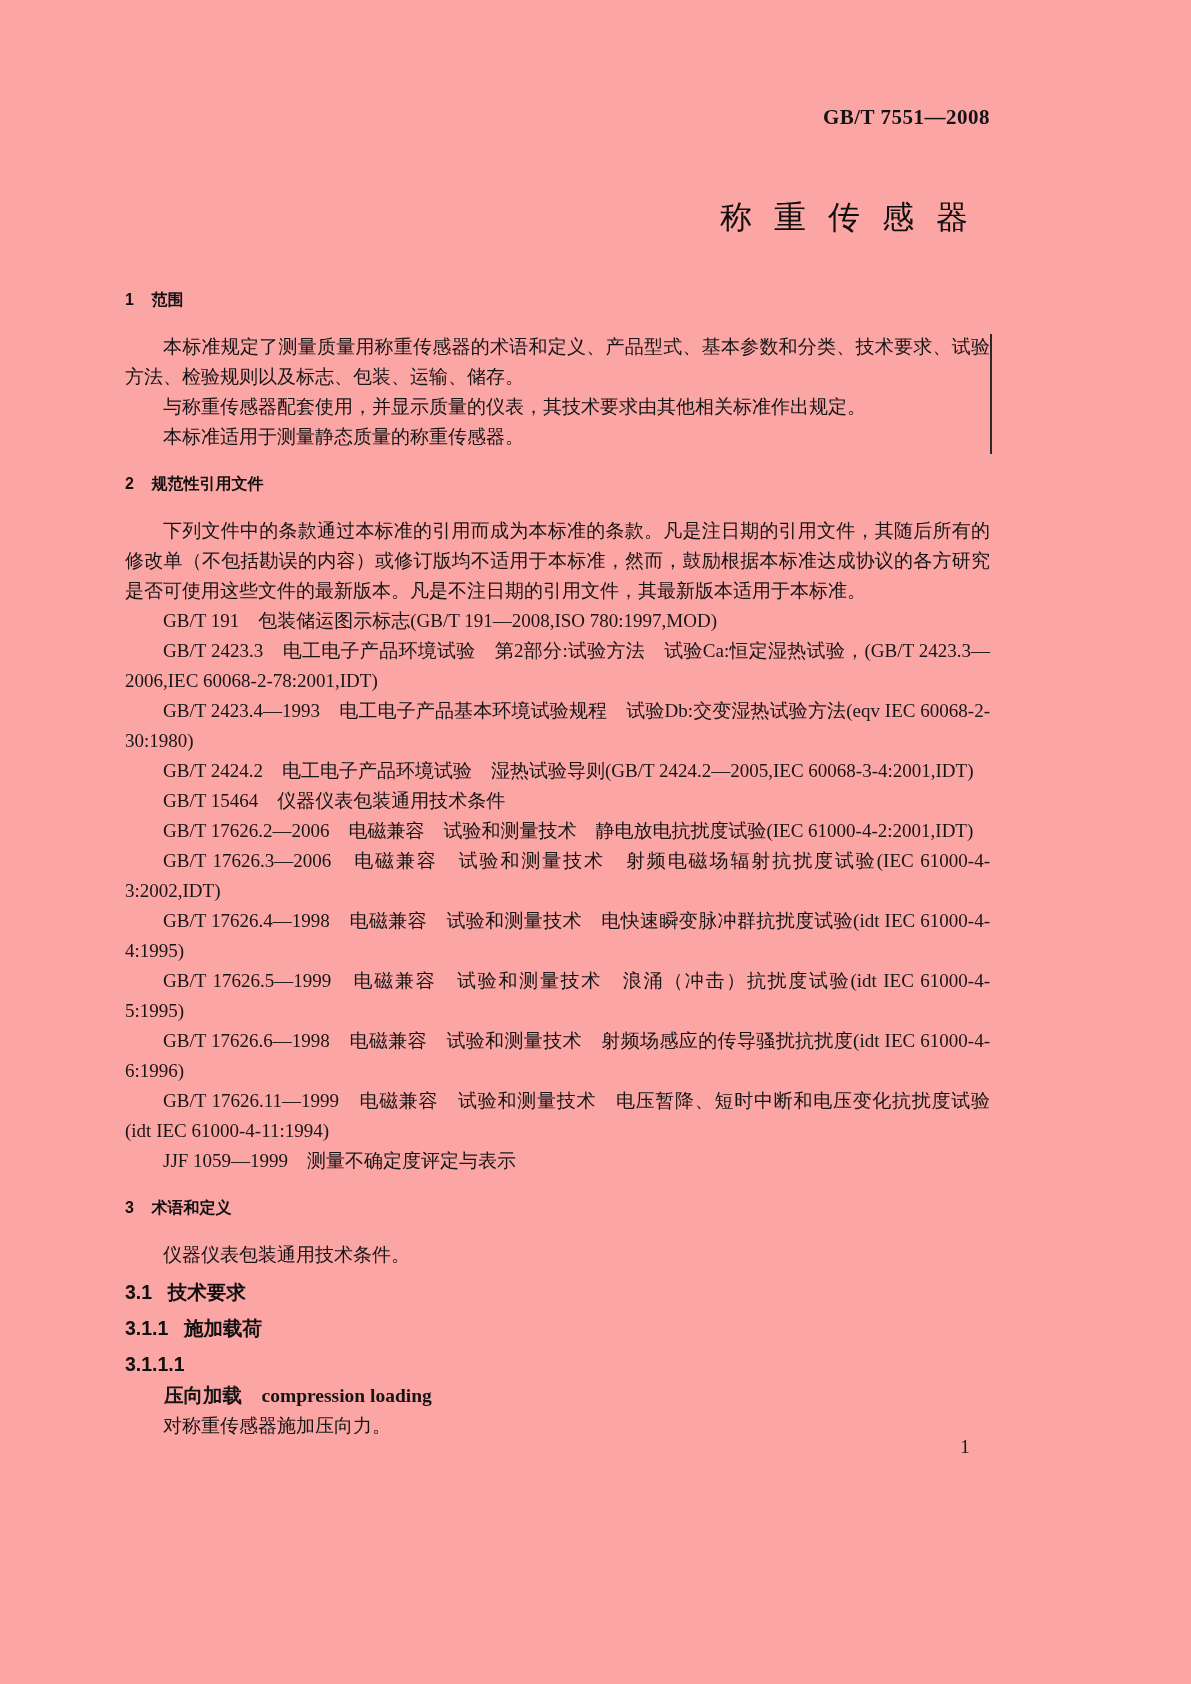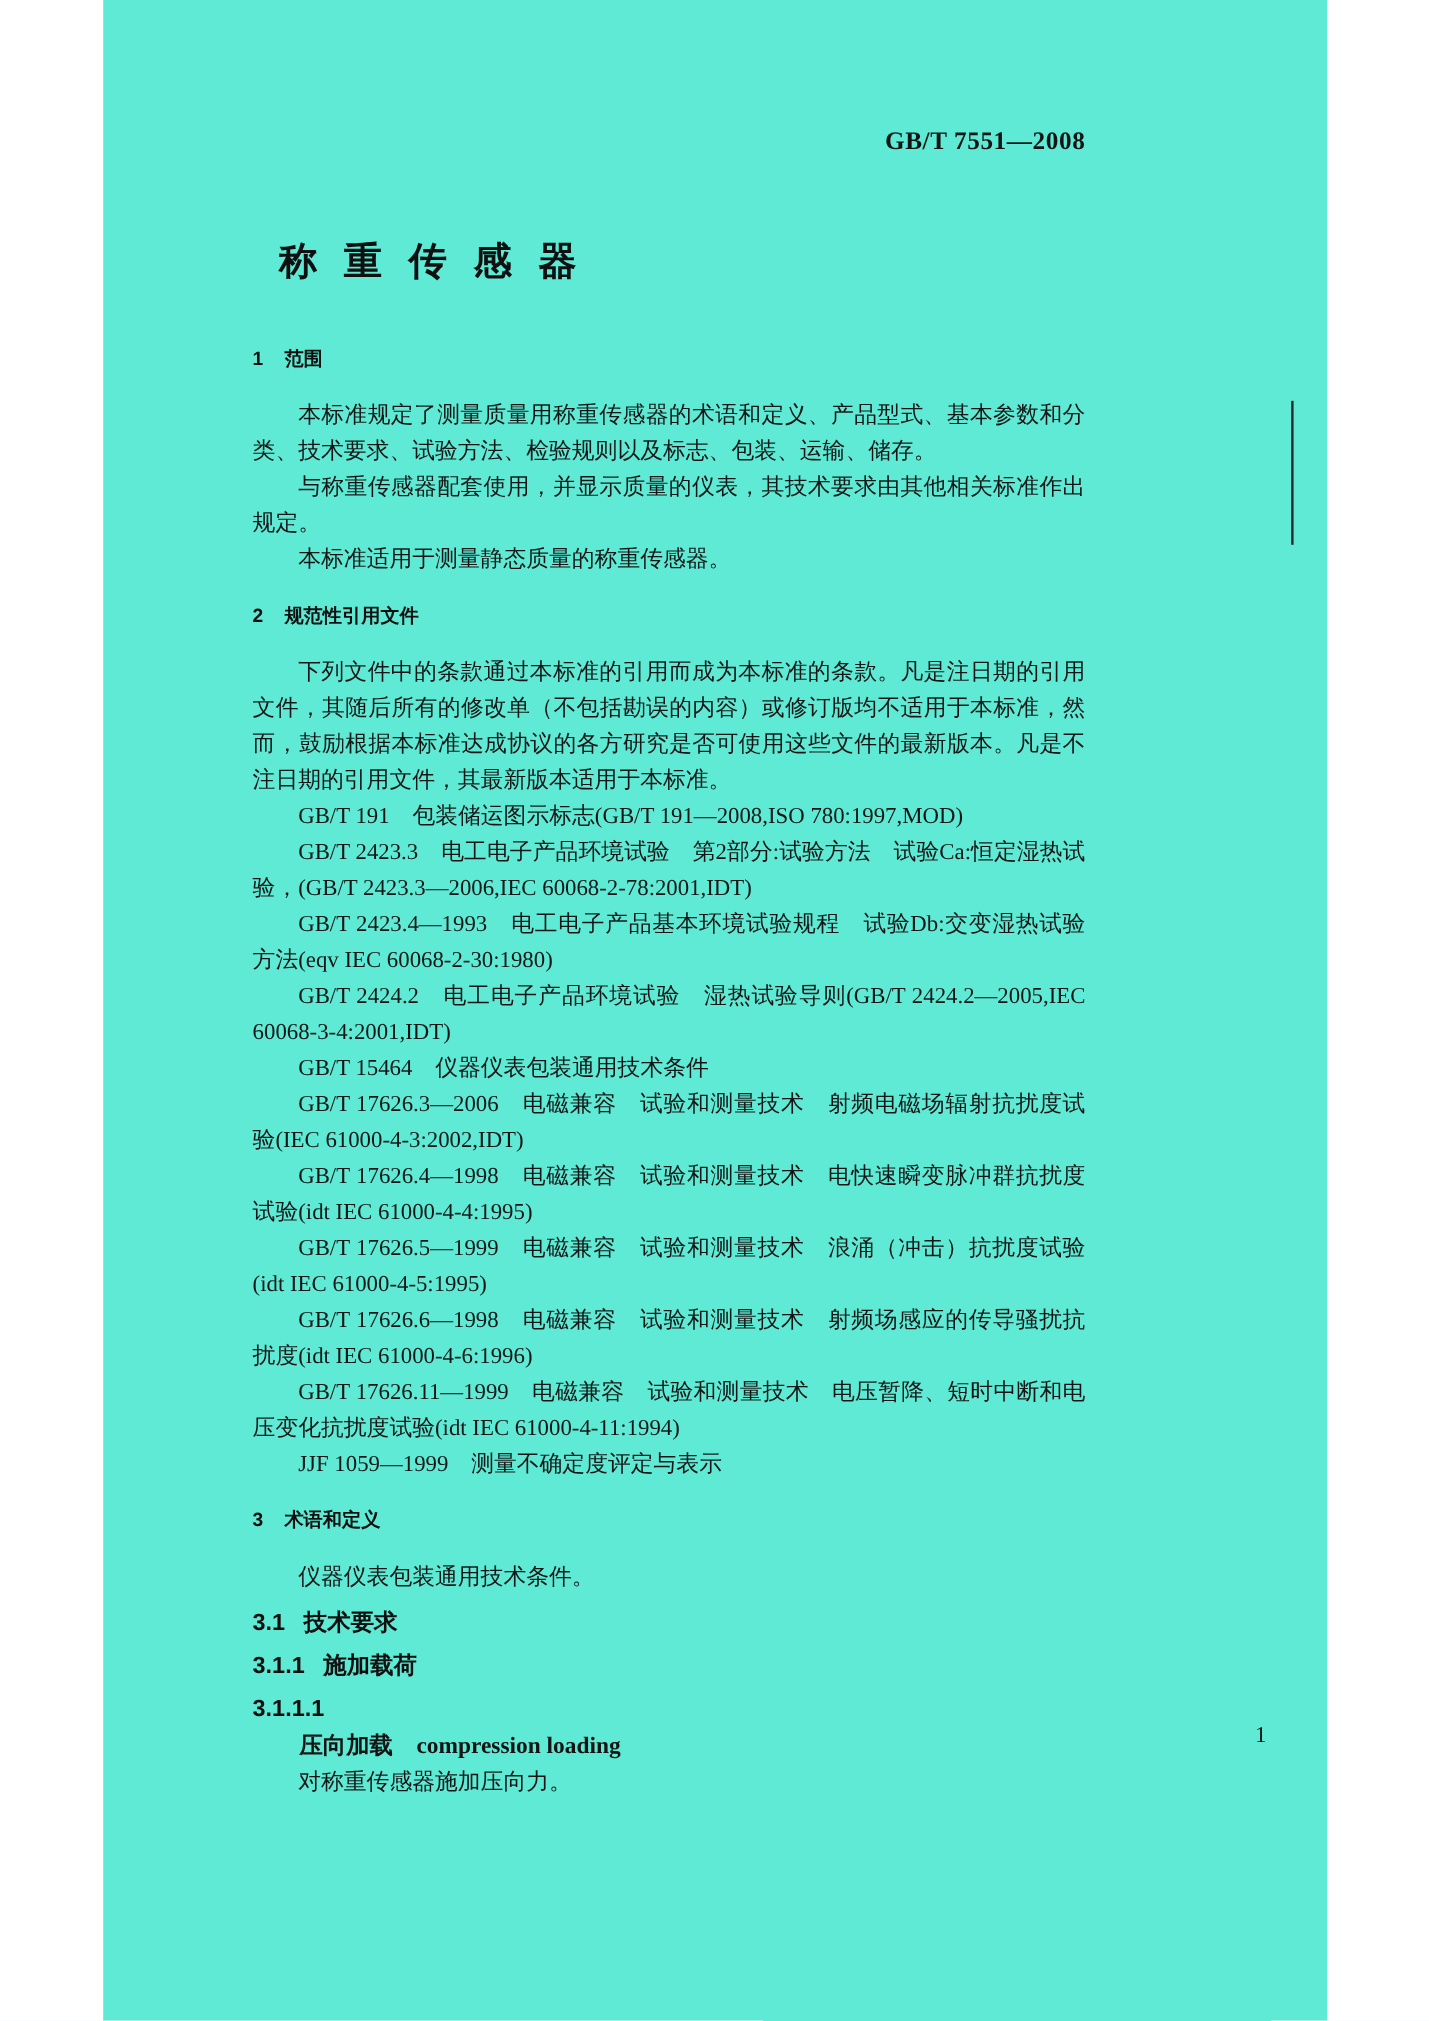--- a/index.html
+++ b/index.html
@@ -1,41 +1,41 @@
 <!DOCTYPE html>
 <html><head>
 <meta charset="utf-8">
 <style>
   * { margin: 0; padding: 0; box-sizing: border-box; }
   html, body { background: #ffffff; }
   body { font-family: "Liberation Serif", "DejaVu Serif", serif; color: #141414; }
 
   .page {
     position: relative;
-    width: 1020px;
+    width: 1191px;
     height: 1684px;
     margin: 0 auto;
-    background: #5eead4;
+    background: #fca5a5;
     padding: 104px 201px 0 125px;
     overflow: hidden;
   }
 
   .doc-number {
     text-align: right;
     font-weight: 700;
     font-size: 21px;
     line-height: 26px;
     letter-spacing: 0.5px;
   }
 
   .doc-title {
     margin-top: 64px;
-    text-align: left;
+    text-align: right;
     font-family: "Liberation Sans", "DejaVu Sans", sans-serif;
-    font-weight: 700;
+    font-weight: 400;
     font-size: 32px;
     line-height: 46px;
     letter-spacing: 22px;
     text-indent: 22px;
     color: #101010;
   }
 
   h2.sec-h {
     font-family: "Liberation Sans", "DejaVu Sans", sans-serif;
     font-weight: 700;
@@ -116,20 +116,21 @@
   <section>
     <h2 class="sec-h">
       <span class="sec-num">2</span><span class="sec-title">规范性引用文件</span>
     </h2>
     <p class="body-p">下列文件中的条款通过本标准的引用而成为本标准的条款。凡是注日期的引用文件，其随后所有的修改单（不包括勘误的内容）或修订版均不适用于本标准，然而，鼓励根据本标准达成协议的各方研究是否可使用这些文件的最新版本。凡是不注日期的引用文件，其最新版本适用于本标准。</p>
     <p class="body-p">GB/T 191　包装储运图示标志(GB/T 191—2008,ISO 780:1997,MOD)</p>
     <p class="body-p">GB/T 2423.3　电工电子产品环境试验　第2部分:试验方法　试验Ca:恒定湿热试验，(GB/T 2423.3—2006,IEC 60068-2-78:2001,IDT)</p>
     <p class="body-p">GB/T 2423.4—1993　电工电子产品基本环境试验规程　试验Db:交变湿热试验方法(eqv IEC 60068-2-30:1980)</p>
     <p class="body-p">GB/T 2424.2　电工电子产品环境试验　湿热试验导则(GB/T 2424.2—2005,IEC 60068-3-4:2001,IDT)</p>
     <p class="body-p">GB/T 15464　仪器仪表包装通用技术条件</p>
+    <p class="body-p">GB/T 17626.2—2006　电磁兼容　试验和测量技术　静电放电抗扰度试验(IEC 61000-4-2:2001,IDT)</p>
     <p class="body-p">GB/T 17626.3—2006　电磁兼容　试验和测量技术　射频电磁场辐射抗扰度试验(IEC 61000-4-3:2002,IDT)</p>
     <p class="body-p">GB/T 17626.4—1998　电磁兼容　试验和测量技术　电快速瞬变脉冲群抗扰度试验(idt IEC 61000-4-4:1995)</p>
     <p class="body-p">GB/T 17626.5—1999　电磁兼容　试验和测量技术　浪涌（冲击）抗扰度试验(idt IEC 61000-4-5:1995)</p>
     <p class="body-p">GB/T 17626.6—1998　电磁兼容　试验和测量技术　射频场感应的传导骚扰抗扰度(idt IEC 61000-4-6:1996)</p>
     <p class="body-p">GB/T 17626.11—1999　电磁兼容　试验和测量技术　电压暂降、短时中断和电压变化抗扰度试验(idt IEC 61000-4-11:1994)</p>
     <p class="body-p">JJF 1059—1999　测量不确定度评定与表示</p>
   </section>
 
   <section>
     <h2 class="sec-h">

